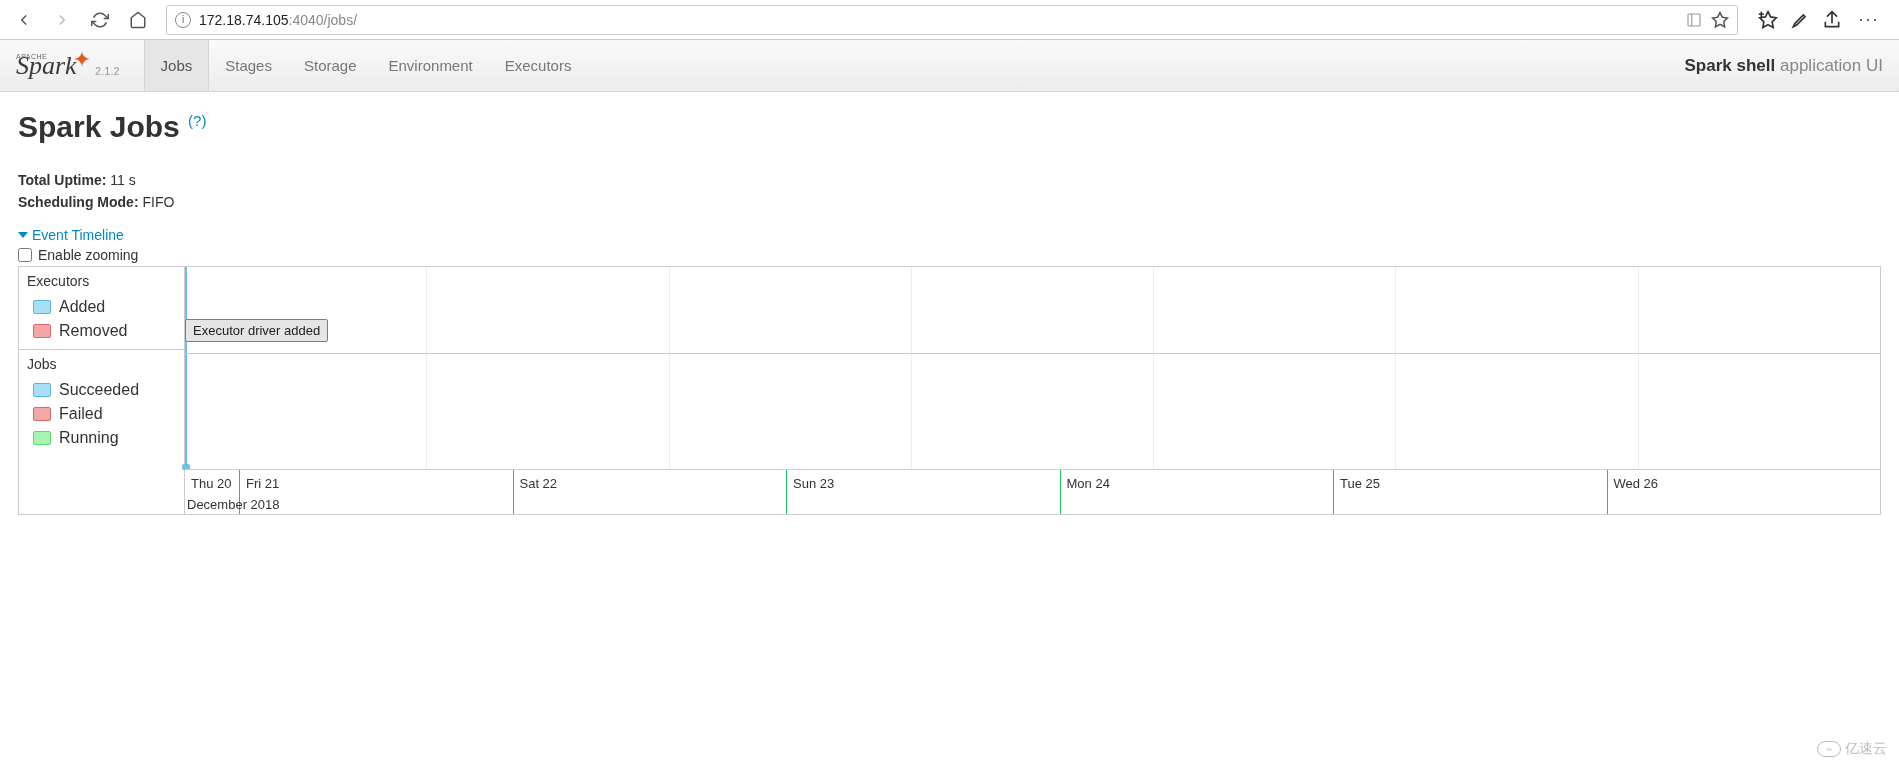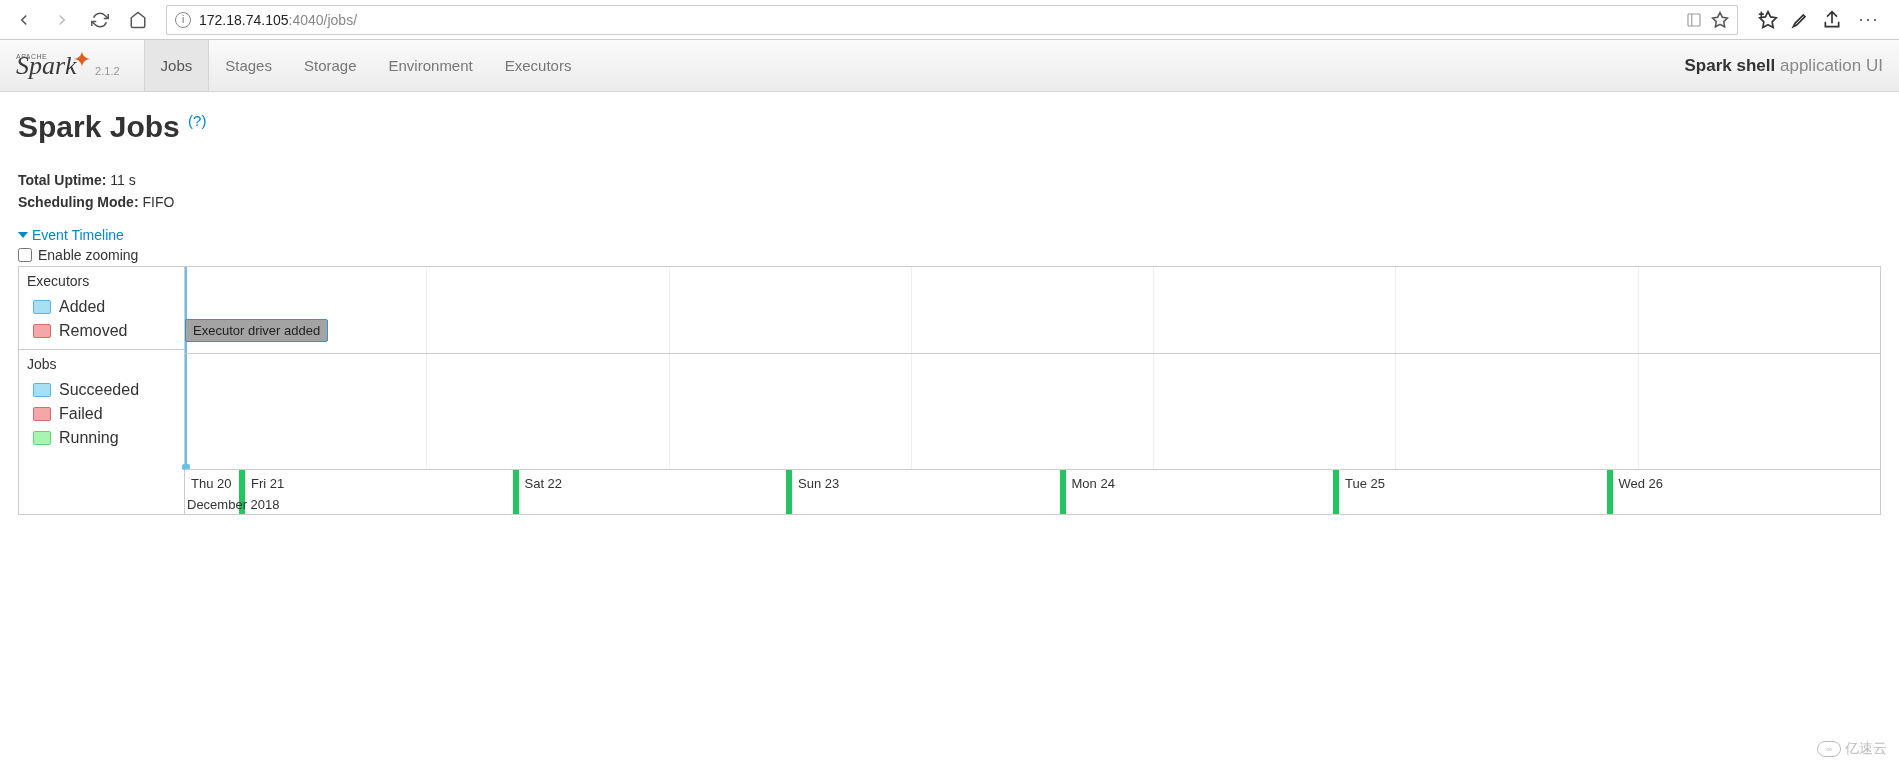--- a/index.html
+++ b/index.html
@@ -55,25 +55,25 @@
     .sw-added, .sw-succeeded { background: #a7e0f5; border-color: #5bb5da; }
     .sw-removed, .sw-failed { background: #f5a7a7; border-color: #d96a6a; }
     .sw-running { background: #a7f5b0; border-color: #5bd97a; }
     
     .timeline-right { flex: 1; position: relative; }
     .timeline-rows { position: relative; }
     .timeline-row { height: 87px; border-bottom: 1px solid #ccc; position: relative; }
     .timeline-row:last-of-type { border-bottom: none; }
     .start-line { position: absolute; left: 0; top: 0; bottom: 0; width: 2px; background: #6cc0e5; }
     .start-marker { position: absolute; left: -3px; bottom: -1px; width: 8px; height: 6px; background: #6cc0e5; border-radius: 2px; }
-    .event-box { position: absolute; left: 0; top: 52px; background: #a3a3a3; border: 1px solid #3a92c5; border-radius: 2px; padding: 3px 7px; font-size: 13px; white-space: nowrap; color: #222; }
+    .event-box { position: absolute; left: 0; top: 52px; background: #e5e5e5; border: 1px solid #3a92c5; border-radius: 2px; padding: 3px 7px; font-size: 13px; white-space: nowrap; color: #222; }
     .timeline-row-jobs { height: 115px; }
     .axis { height: 45px; position: relative; border-top: 1px solid #ccc; }
     .axis-ticks { position: absolute; top: 0; left: 0; right: 0; bottom: 0; display: flex; }
-    .axis-ticks .tick { flex: 1; border-left: 6px solid #22c55e; padding: 6px 0 0 6px; font-size: 13px; color: #333; }
+    .axis-ticks .tick { flex: 1; border-left: 1px solid #22c55e; padding: 6px 0 0 6px; font-size: 13px; color: #333; }
     .axis-ticks .tick:first-child { border-left: none; }
     .axis-month { position: absolute; bottom: 2px; left: 2px; font-size: 13px; color: #333; }
     .vgrid { position: absolute; top: 0; bottom: 45px; left: 0; right: 0; display: flex; pointer-events: none; }
     .vgrid div { flex: 1; border-left: 1px solid #eee; }
     .vgrid div:first-child { border-left: none; }
     
     .watermark { position: fixed; right: 12px; bottom: 8px; color: #bbb; font-size: 14px; display: flex; align-items: center; gap: 4px; }
     .watermark-icon { width: 24px; height: 16px; border: 1px solid #bbb; border-radius: 8px; display: flex; align-items: center; justify-content: center; font-size: 8px; }
   </style>
 </head>

